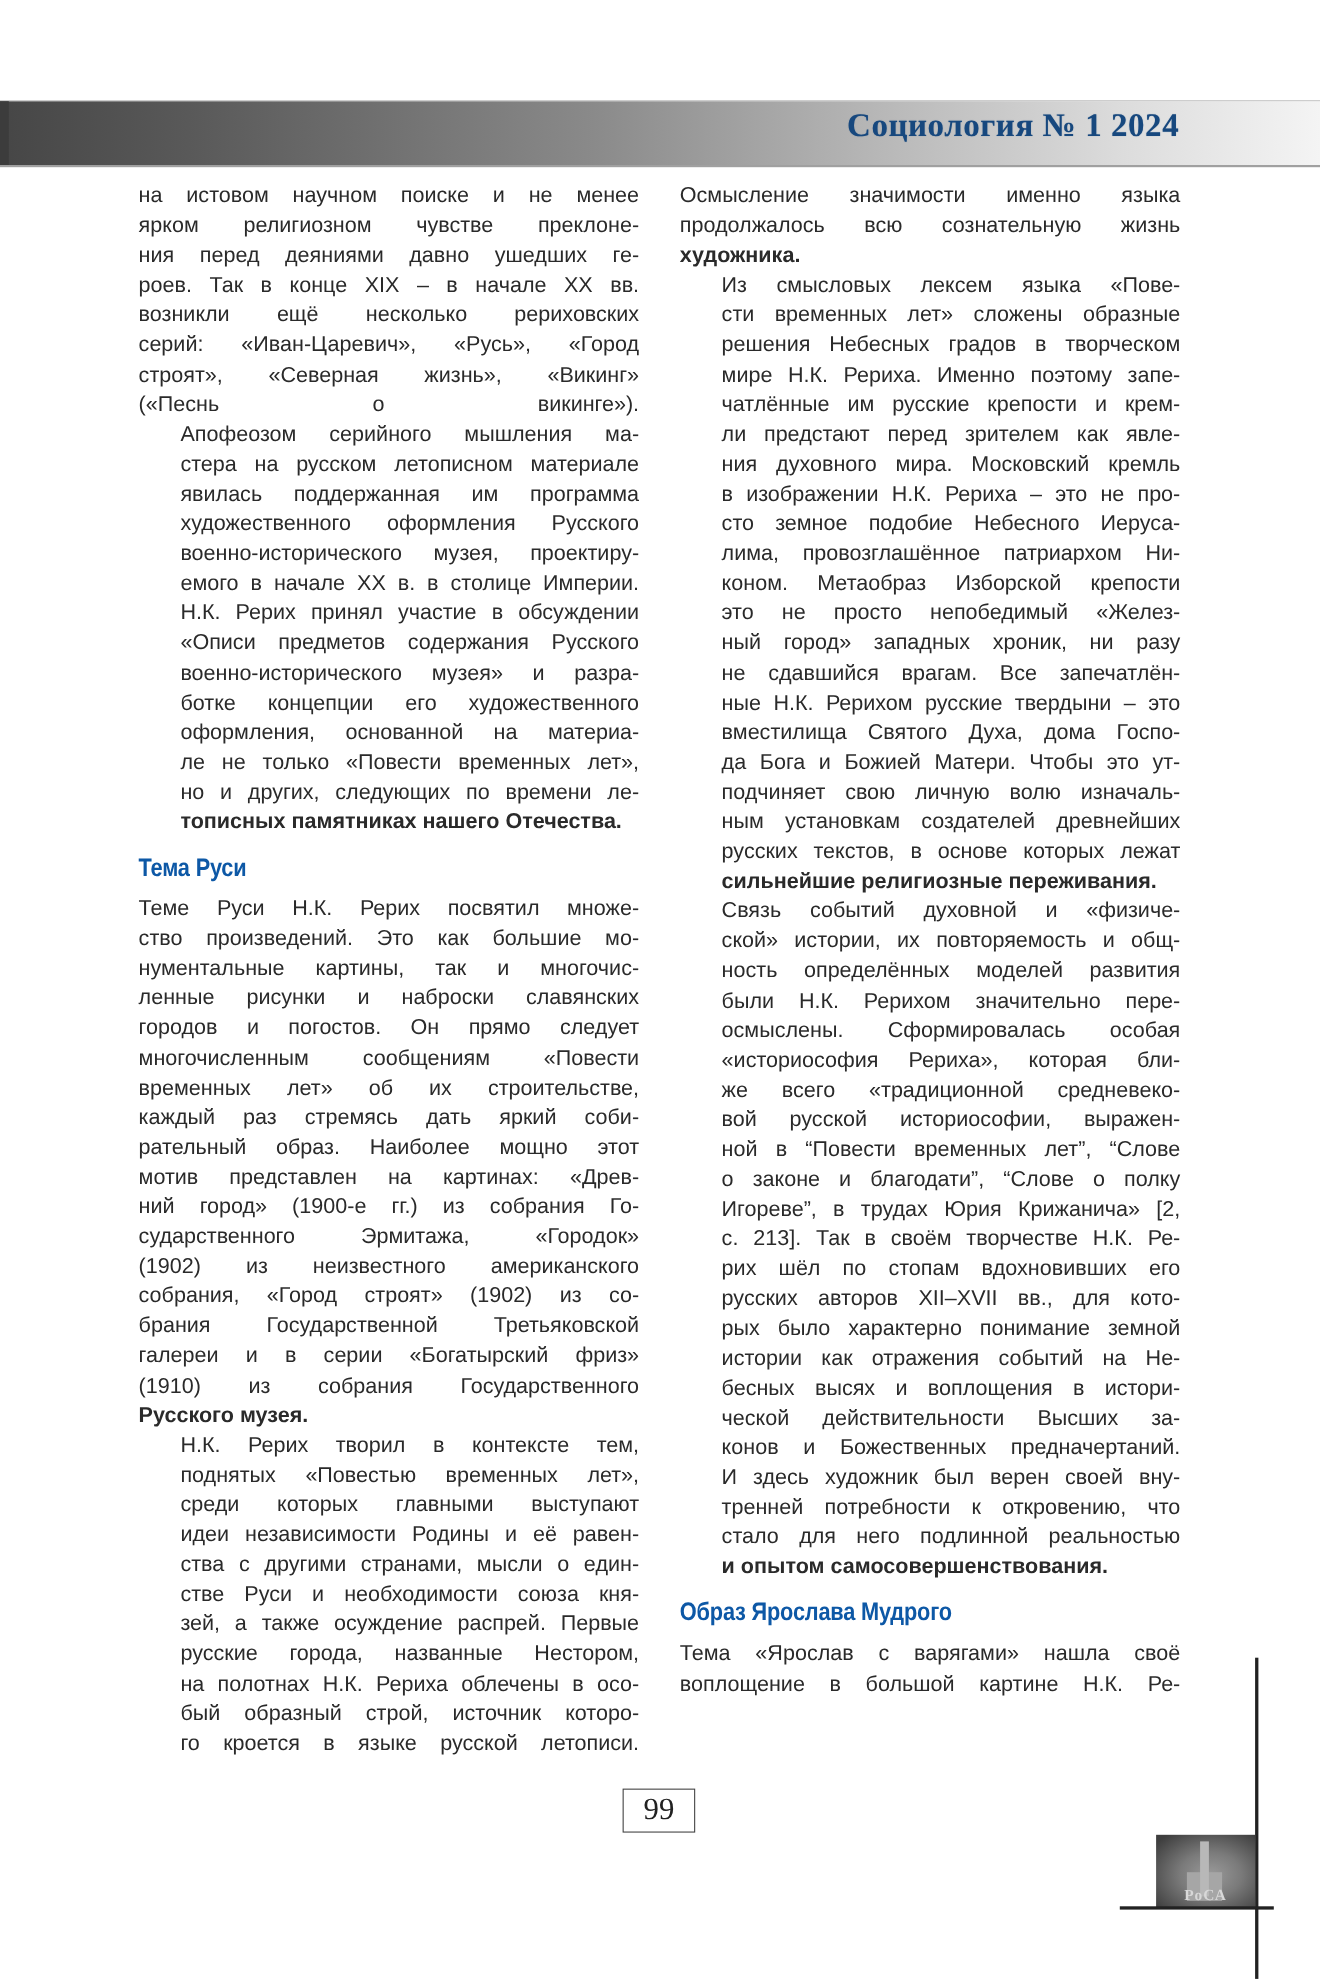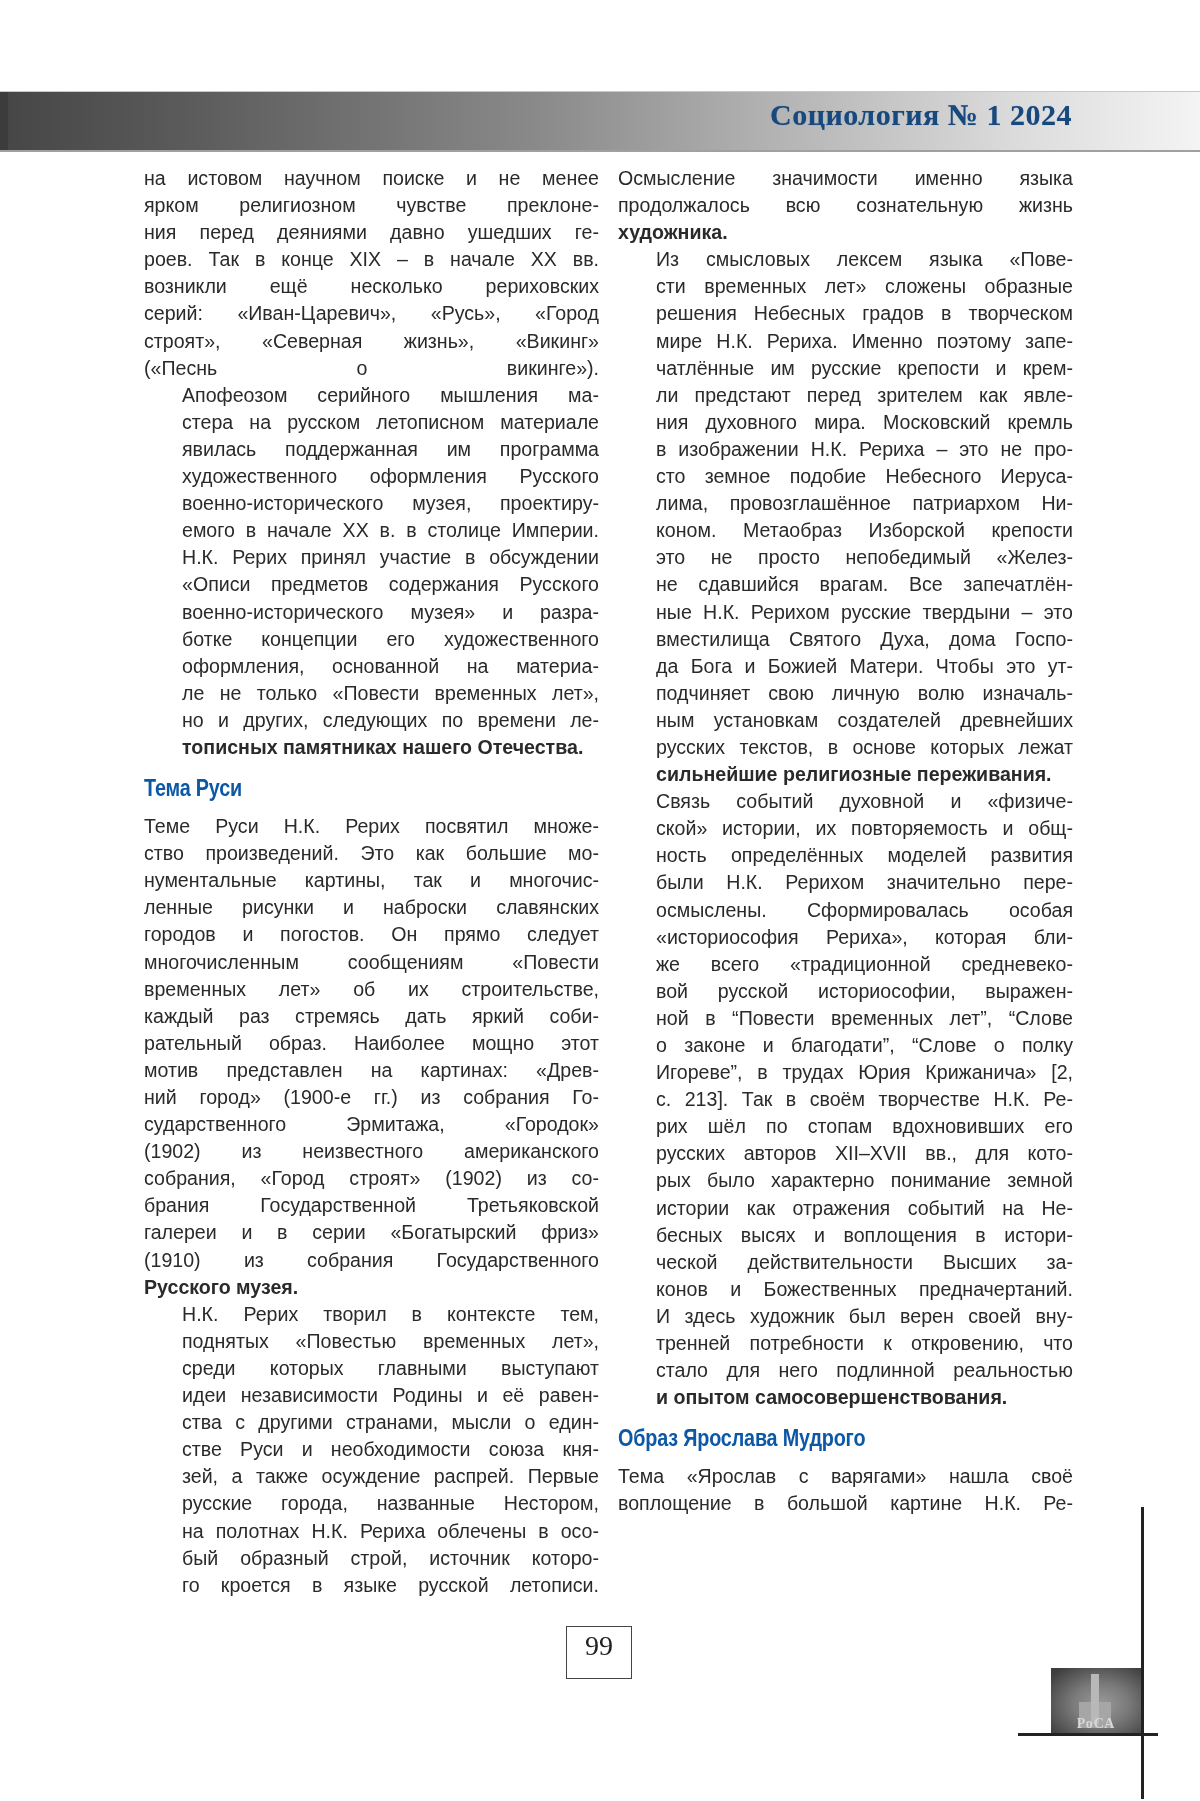--- a/index.html
+++ b/index.html
@@ -14,39 +14,39 @@
     .header-band .left-edge { position:absolute; left:0; top:0; width:8px; height:100%; background:#3c3c3c; }
     .journal-title {
       position: absolute; right: 128px; top: 6px;
       font-family: "Liberation Serif", "DejaVu Serif", serif;
       font-size: 30px; font-weight: bold; color: #17487e; letter-spacing: 0.5px;
       text-shadow: 0 0 1px rgba(23,72,126,0.4);
       text-align: center;
     }
 
     .column { position: absolute; top: 165px; width: 455px; }
-    .col-left { left: 144px; }
+    .col-left { left: 126px; }
     .col-right { left: 618px; }
 
     .para {
       font-size: 19.6px; line-height: 27.1px; text-align: justify; margin: 0;
       hyphens: manual;
     }
     .para.indent { text-indent: 38px; }
     .line { display: block; text-align: justify; text-align-last: justify; white-space: nowrap; }
     .line.last { text-align-last: left; font-weight: bold; }
 
     .section-heading {
       font-family: "Liberation Sans", sans-serif; font-weight: bold;
       font-size: 23px; color: #0d58a6; margin: 12px 0 10px 0; line-height: 30px;
       transform: scaleX(0.86); transform-origin: left center; letter-spacing: -0.2px;
     }
 
     .page-number {
-      position: absolute; left: 566px; top: 1626px; width: 66px; height: 53px;
+      position: absolute; left: 566px; top: 1626px; width: 66px; height: 40px;
       border: 1.5px solid #444; box-sizing: border-box;
       font-family: "Liberation Serif", serif; font-size: 28px; color: #222;
       text-align: center; line-height: 37px;
     }
 
     .corner-vline { position: absolute; left: 1141px; top: 1507px; width: 3px; height: 292px; background: #222; }
     .corner-hline { position: absolute; left: 1018px; top: 1733px; width: 140px; height: 3px; background: #222; }
     .logo {
       position: absolute; left: 1051px; top: 1668px; width: 90px; height: 66px;
       background: radial-gradient(ellipse at 55% 55%, #9a9a9a 0%, #7a7a7a 40%, #3e3e3e 90%);
@@ -142,20 +142,21 @@
       <span class="line">решения Небесных градов в творческом</span>
       <span class="line">мире Н.К. Рериха. Именно поэтому запе-</span>
       <span class="line">чатлённые им русские крепости и крем-</span>
       <span class="line">ли предстают перед зрителем как явле-</span>
       <span class="line">ния духовного мира. Московский кремль</span>
       <span class="line">в изображении Н.К. Рериха – это не про-</span>
       <span class="line">сто земное подобие Небесного Иеруса-</span>
       <span class="line">лима, провозглашённое патриархом Ни-</span>
       <span class="line">коном. Метаобраз Изборской крепости</span>
       <span class="line">это не просто непобедимый «Желез-</span>
+      <span class="line">ный город» западных хроник, ни разу</span>
       <span class="line">не сдавшийся врагам. Все запечатлён-</span>
       <span class="line">ные Н.К. Рерихом русские твердыни – это</span>
       <span class="line">вместилища Святого Духа, дома Госпо-</span>
       <span class="line">да Бога и Божией Матери. Чтобы это ут-</span>
       <span class="line">подчиняет свою личную волю изначаль-</span>
       <span class="line">ным установкам создателей древнейших</span>
       <span class="line">русских текстов, в основе которых лежат</span>
       <span class="line last">сильнейшие религиозные переживания.</span>
     </p>
   <p class="para indent">

